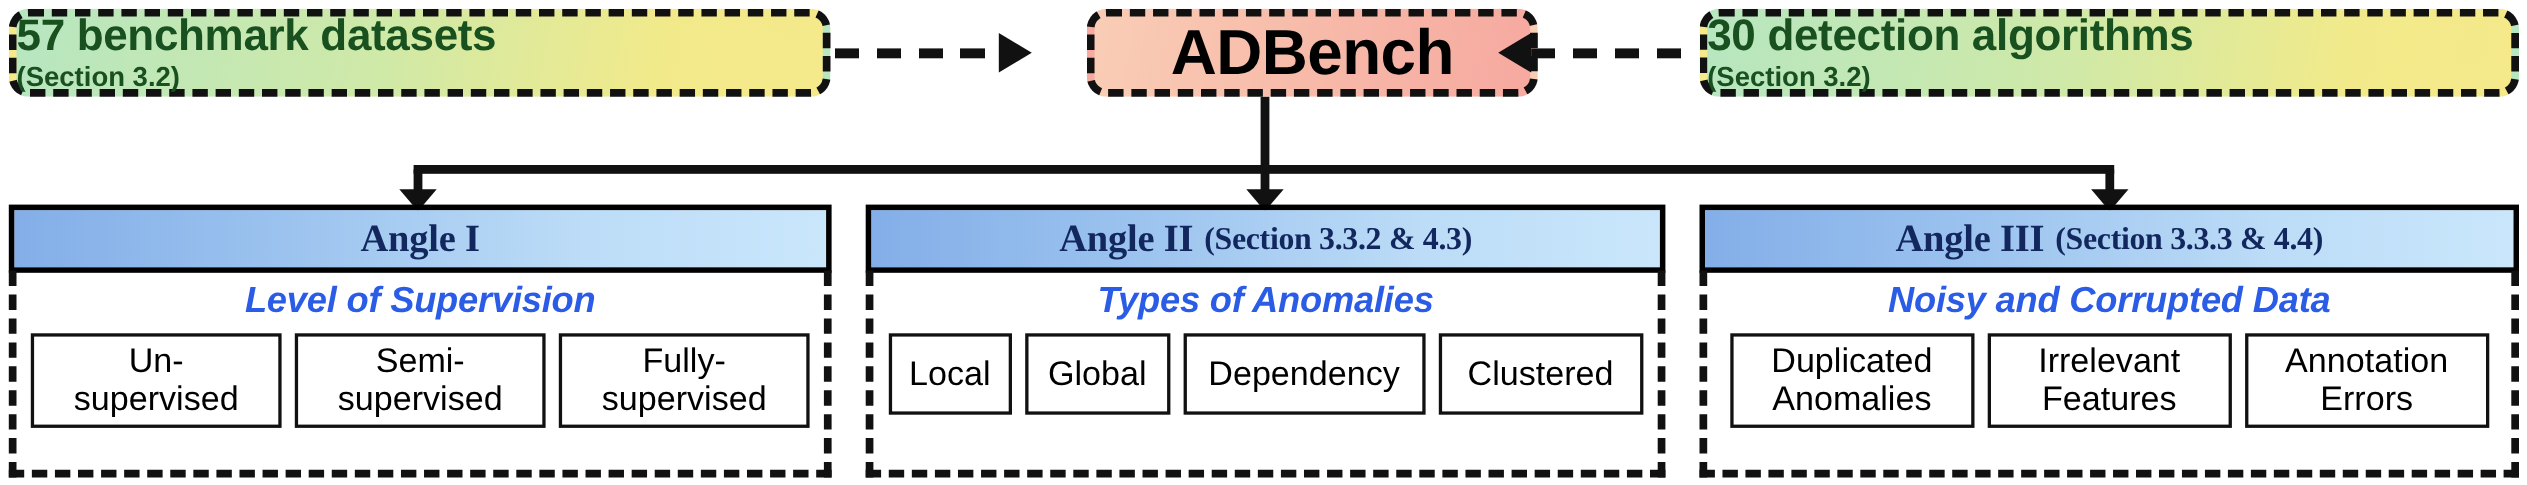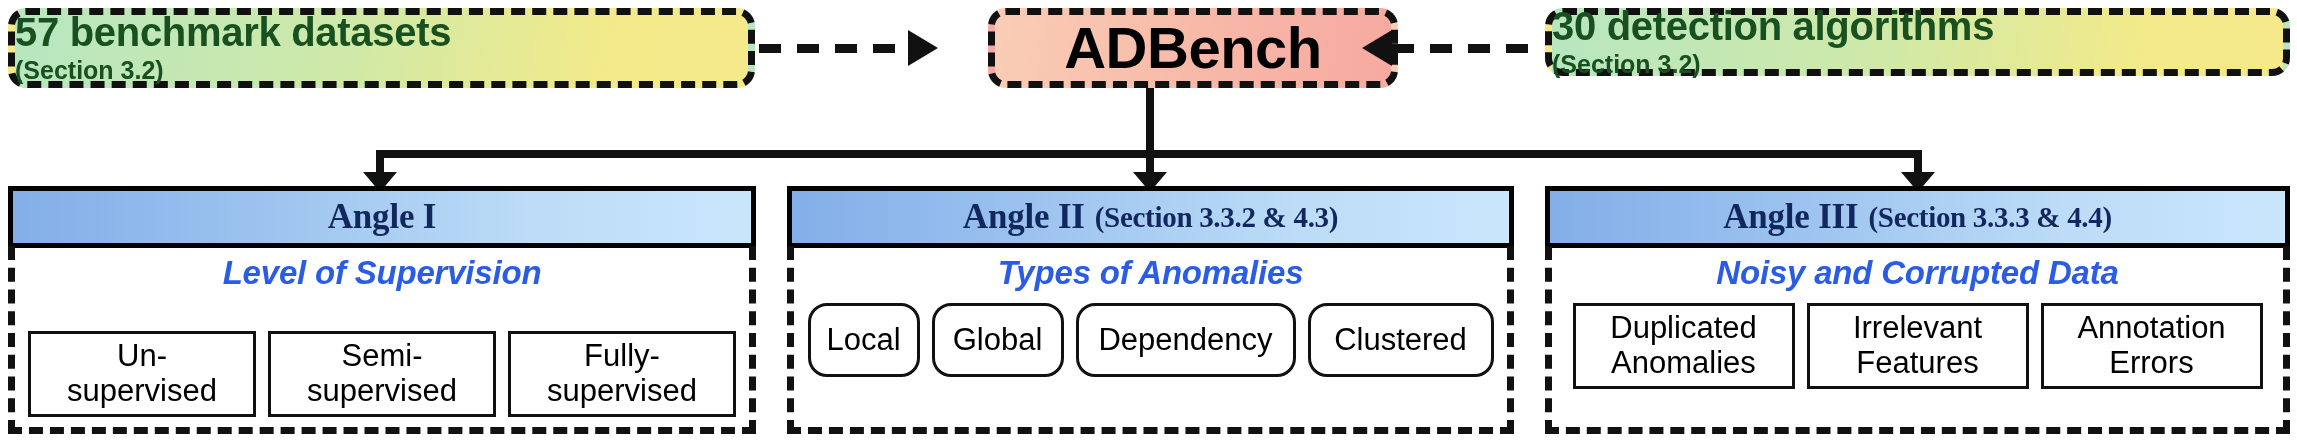--- a/index.html
+++ b/index.html
@@ -43,21 +43,21 @@
   }
   .src-sub {
     font-size: 25px;
     font-weight: bold;
     color: #18501f;
     line-height: 1.1;
     margin-top: 4px;
   }
 
   #box-datasets { left: 8px;    top: 8px;  width: 747px; height: 80px; }
-  #box-algos    { left: 1545px; top: 8px;  width: 745px; height: 68px; }
+  #box-algos    { left: 1545px; top: 8px;  width: 745px; height: 80px; }
 
   #box-adbench {
     position: absolute;
     left: 946px; top: 8px; width: 410px; height: 80px;
     border: 7px dashed #111111;
     border-radius: 18px;
     box-sizing: border-box;
     background: linear-gradient(100deg, #f9cdb6 0%, #f7b8a8 55%, #f6a9a0 100%);
     display: flex;
     align-items: center;
@@ -214,22 +214,22 @@
     align-items: center;
     justify-content: center;
     text-align: center;
     font-size: 31px;
     color: #000000;
     line-height: 1.12;
     padding: 4px 8px;
     min-height: 86px;
   }
   
-  #angle-group-1 .leaf { width: 228px; margin-top: 28px; }
-  #angle-group-2 .leaf { min-height: 74px; padding: 12px 14px; border-radius: 19px; }
+  #angle-group-1 .leaf { width: 228px; }
+  #angle-group-2 .leaf { min-height: 74px; padding: 12px 14px; }
   #angle-group-2 .leaf.l-local      { width: 112px; }
   #angle-group-2 .leaf.l-global     { width: 132px; }
   #angle-group-2 .leaf.l-dependency { width: 220px; }
   #angle-group-2 .leaf.l-clustered  { width: 186px; }
   #angle-group-3 .leaf { width: 222px; }
 </style>
 </head>
 <body>
 
 <div class="canvas">

